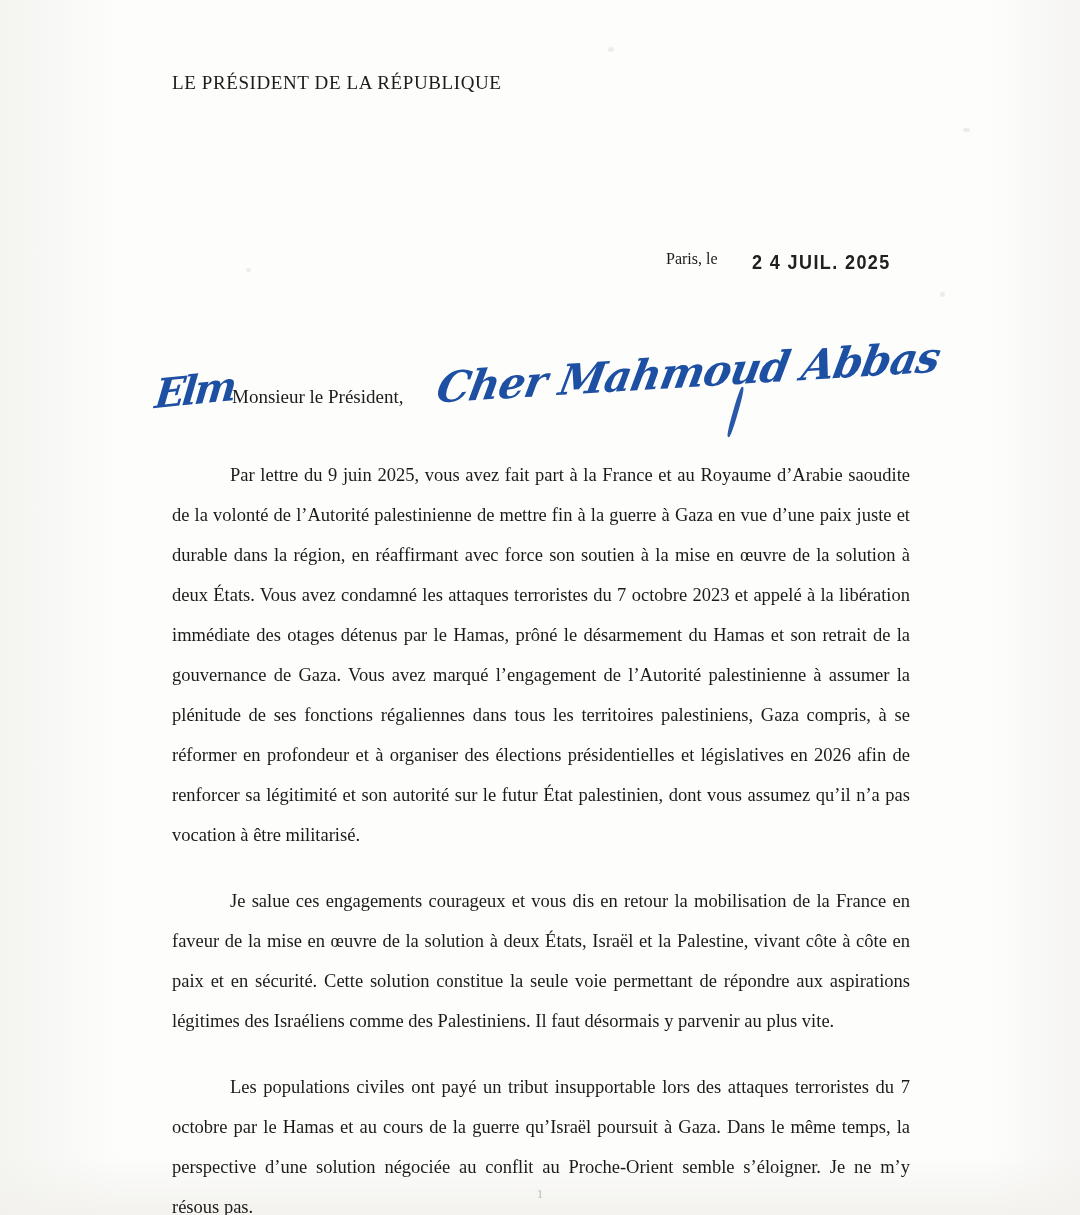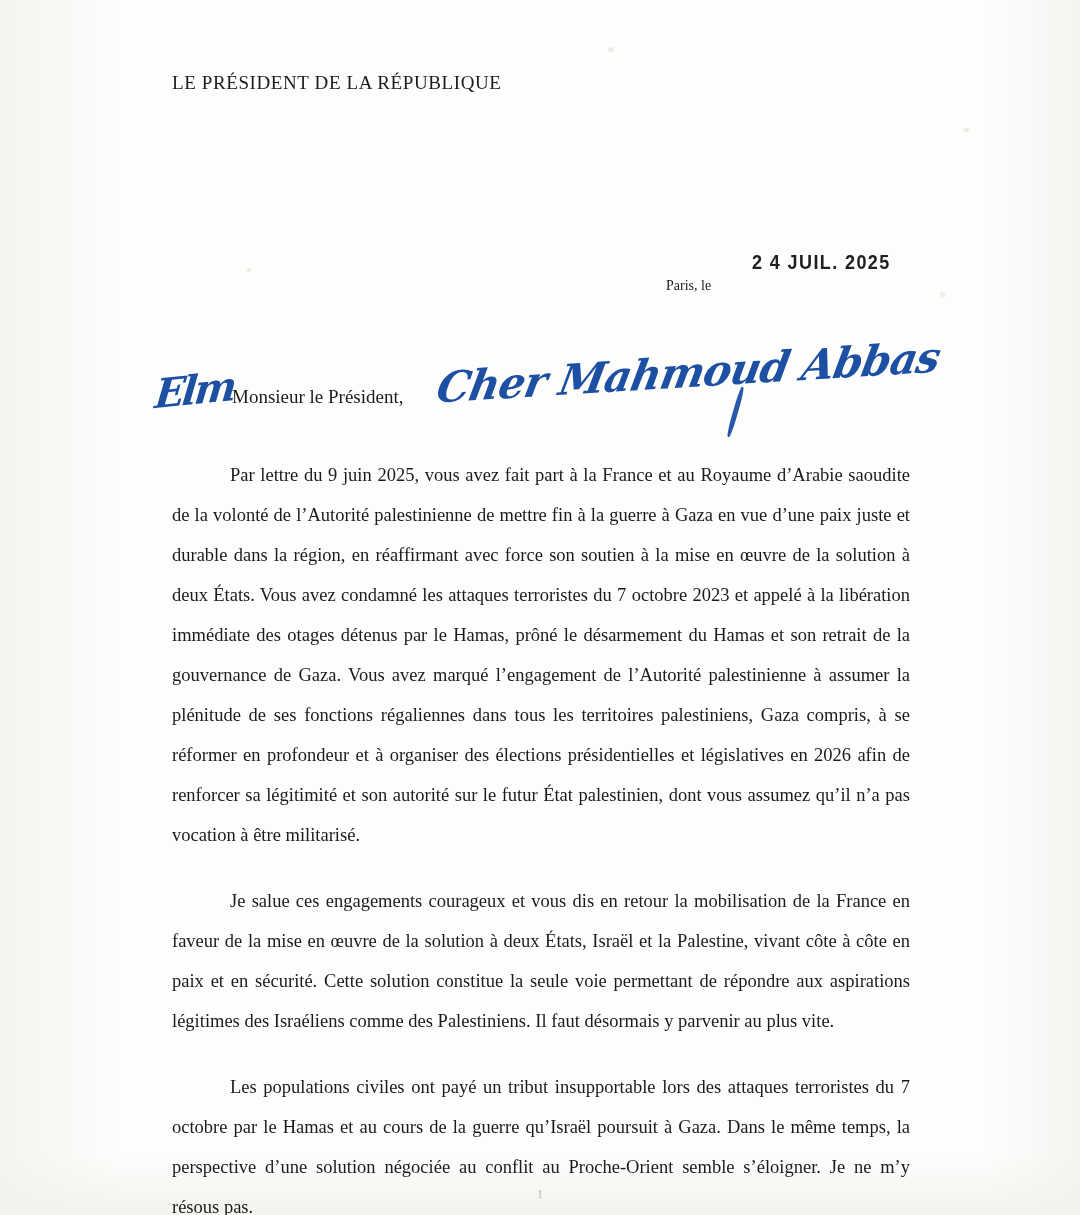--- a/index.html
+++ b/index.html
@@ -59,23 +59,22 @@
     font-size: 19px;
     letter-spacing: 0.6px;
     color: #1c1c1c;
     white-space: nowrap;
   }
 
   .dateline {
     position: absolute;
     left: 666px;
     top: 250px;
-    font-size: 14px;
+    font-size: 16px;
     color: #1c1c1c;
-    margin-top: 28px;
   }
   .date-stamp {
     position: absolute;
     left: 752px;
     top: 252px;
     font-family: "Liberation Sans", sans-serif;
     font-weight: bold;
     font-size: 18px;
     letter-spacing: 1.4px;
     color: #20201f;

